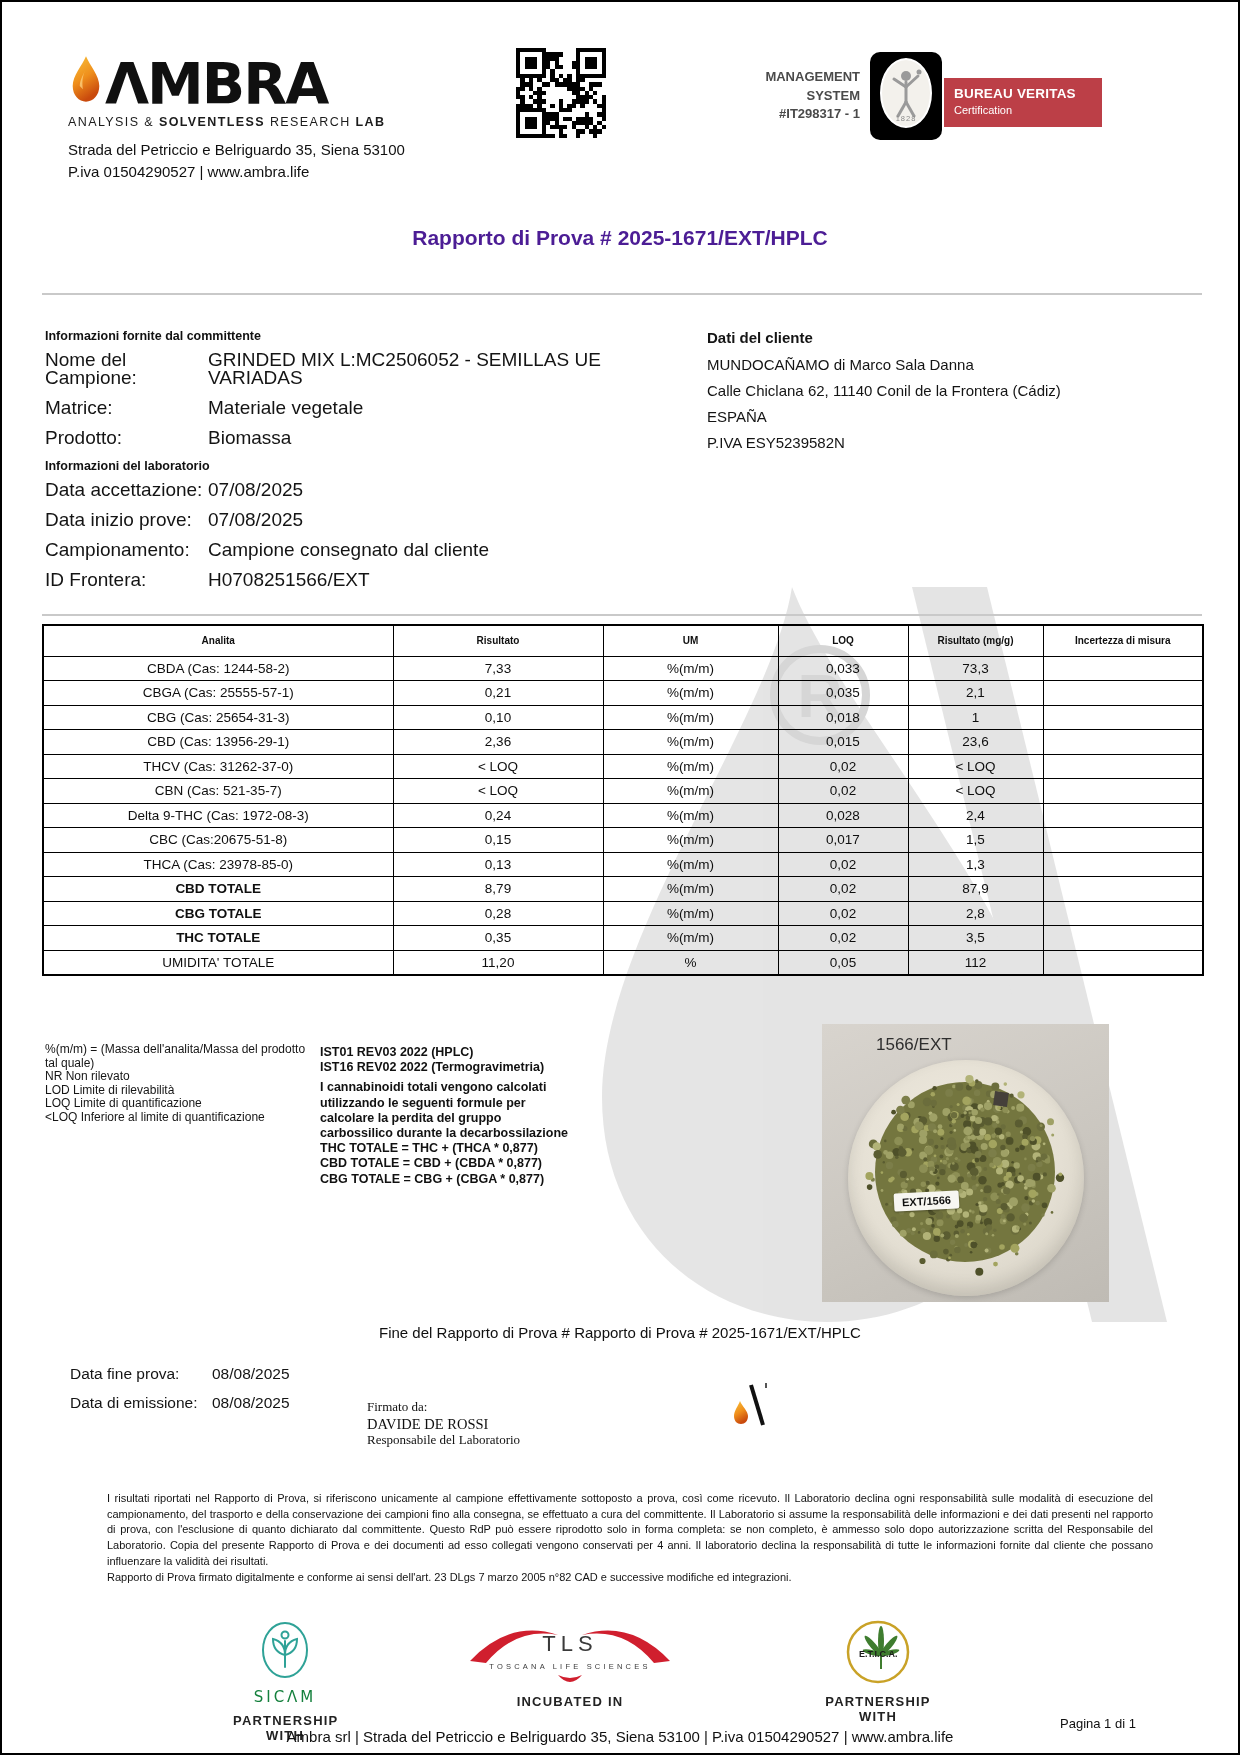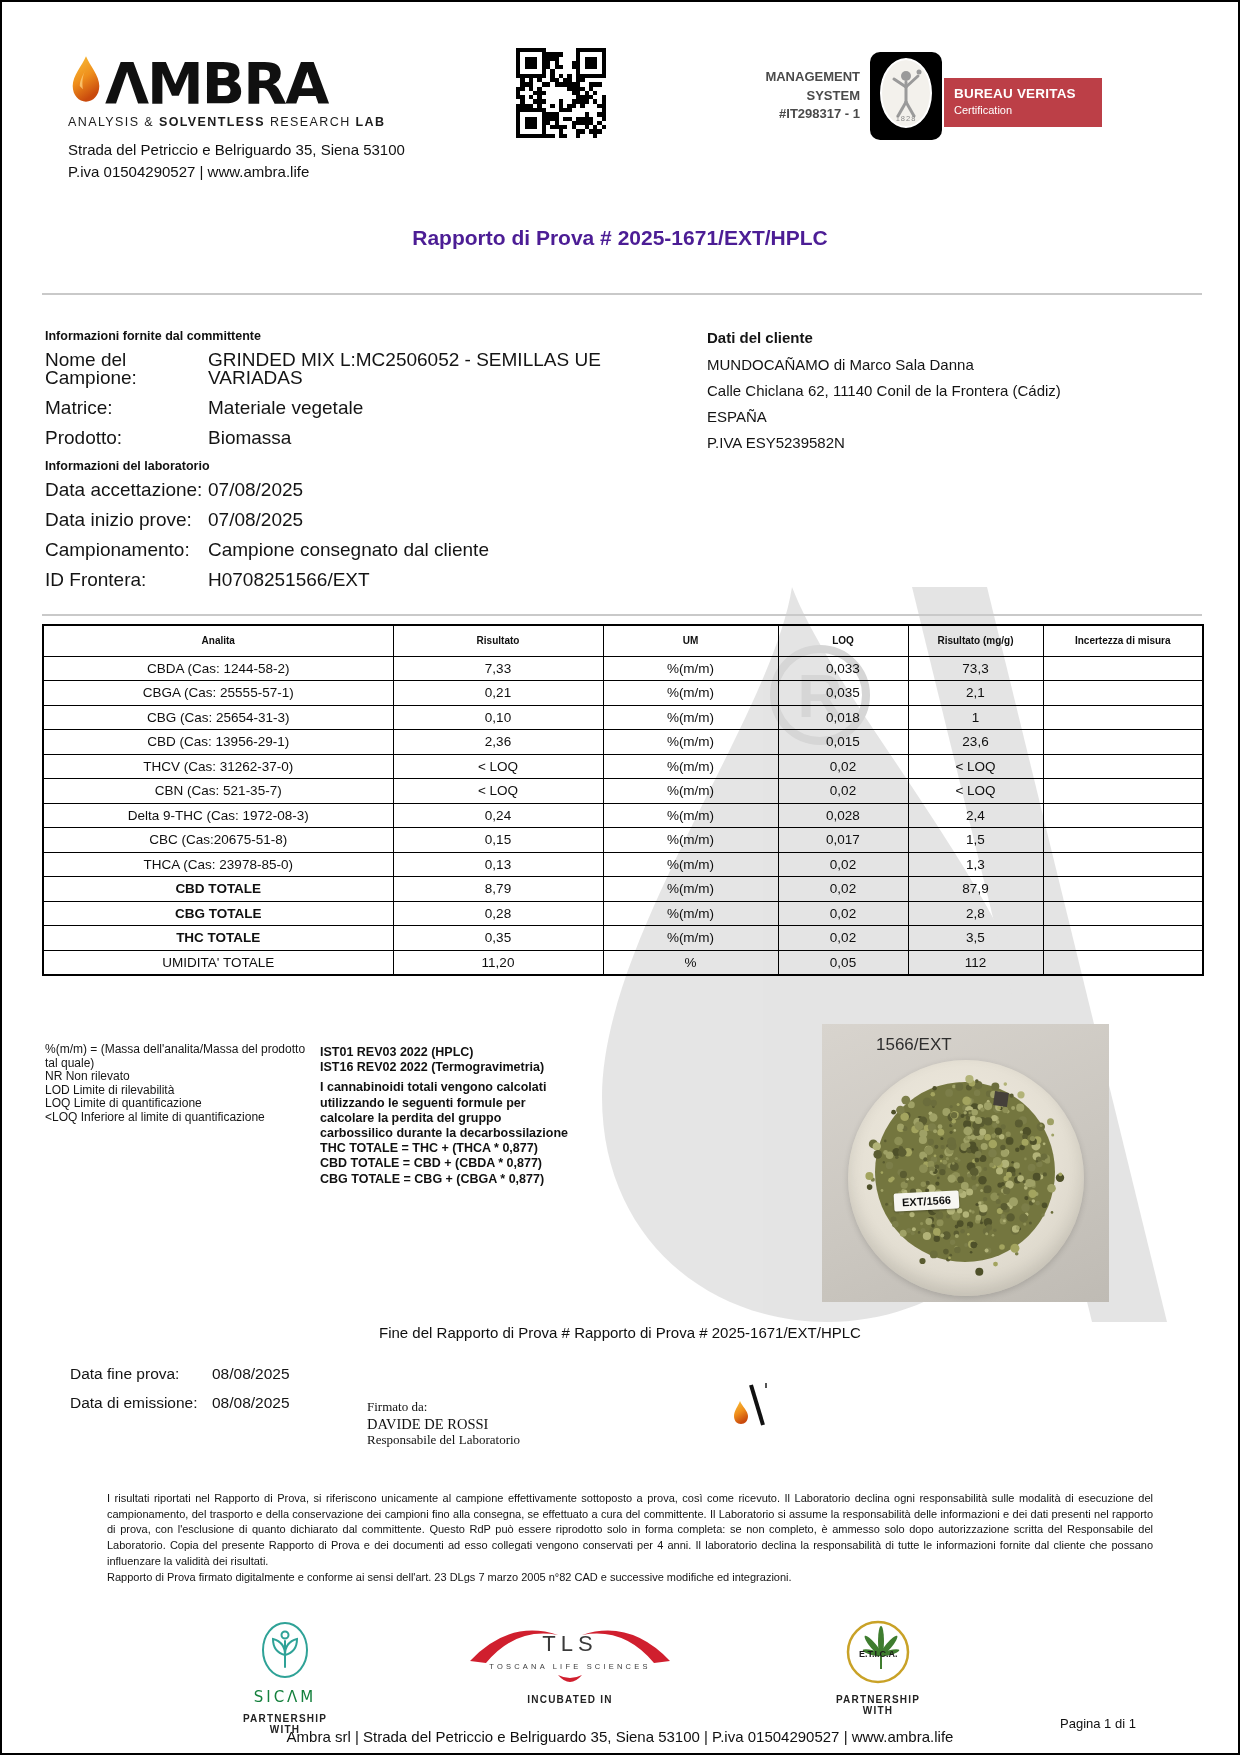--- a/index.html
+++ b/index.html
@@ -90,21 +90,21 @@
   .disclaimer{left:105px; top:1489px; width:1046px; font-size:11px; line-height:15.7px; color:#131313;}
   .disclaimer p{margin:0;}
   .disclaimer .p1{text-align:justify;}
 
   
   .p-block{text-align:center;}
   .p-sicam{left:231px; top:1619px; width:104px;}
   .p-tls{left:462px; top:1617px; width:212px;}
   .p-etica{left:820px; top:1617px; width:112px;}
   .sicam-name{color:#15803d; font-size:15px; letter-spacing:3px; margin-top:1px; font-family:"DejaVu Sans",sans-serif;}
-  .p-cap{font-size:10px; font-weight:600; letter-spacing:1.2px; color:#222; margin-top:7px;}
+  .p-cap{font-size:13px; font-weight:600; letter-spacing:1.2px; color:#222; margin-top:7px;}
   .p-tls .p-cap{margin-top:3px;}
   .p-etica .p-cap{margin-top:5px;}
 
   .footer-line{left:0; top:1726px; width:100%; text-align:center; font-size:15px; color:#101010;}
   .page-num{left:1058px; top:1714px; font-size:13px; color:#101010;}
 </style>
 </head>
 <body>
 
 <div class="page">

